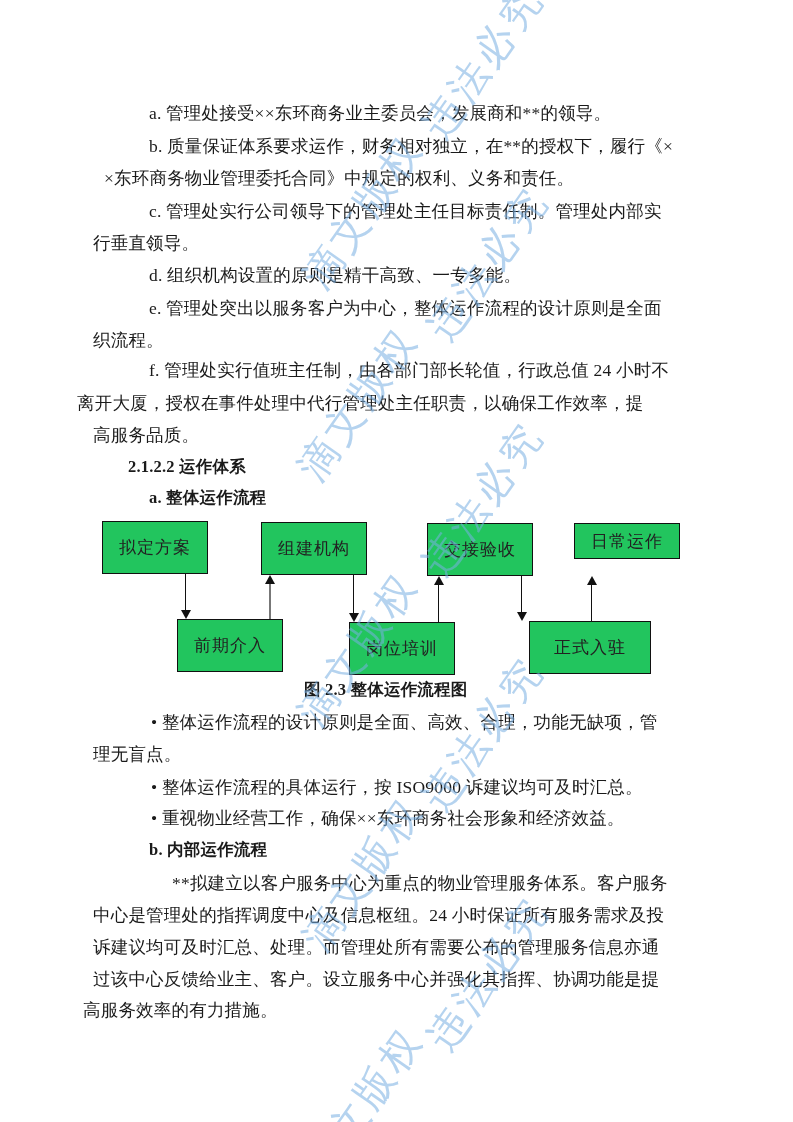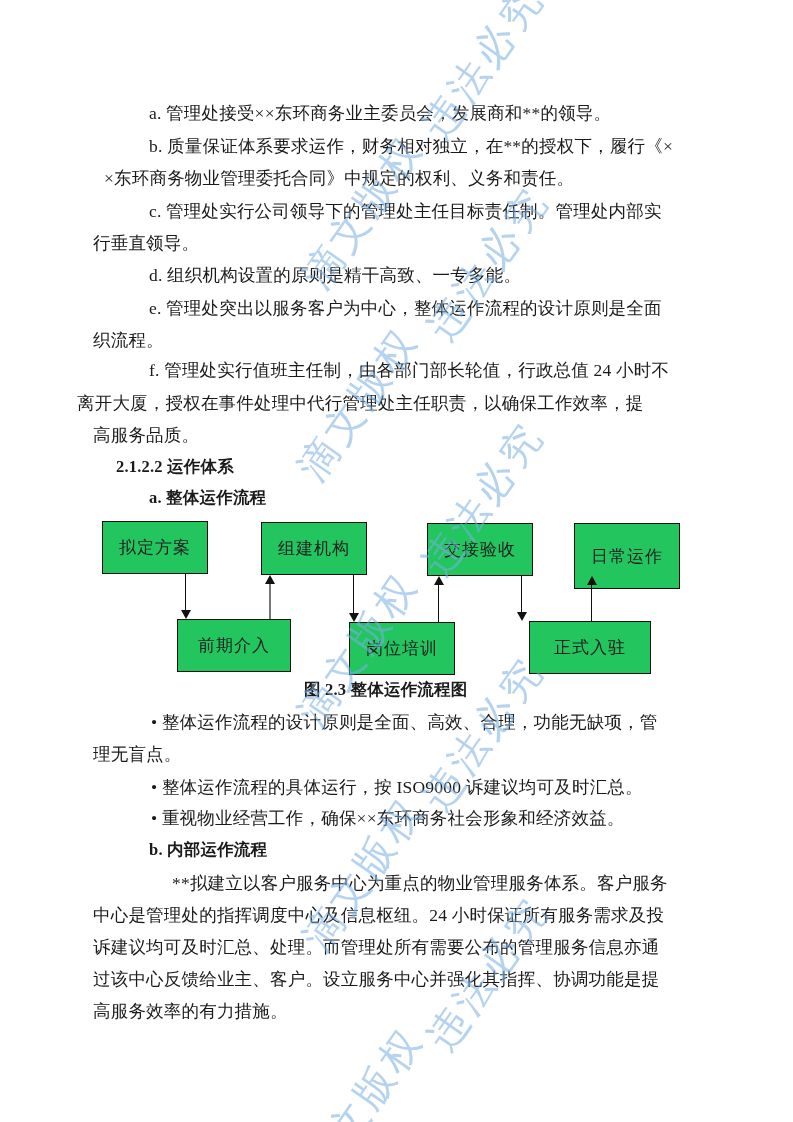--- a/index.html
+++ b/index.html
@@ -24,38 +24,38 @@
 <div class="line" style="left:93px;top:168px;margin-left:11px;">×东环商务物业管理委托合同》中规定的权利、义务和责任。</div>
 <div class="line" style="left:149px;top:201px;">c. 管理处实行公司领导下的管理处主任目标责任制。管理处内部实</div>
 <div class="line" style="left:93px;top:233px;">行垂直领导。</div>
 <div class="line" style="left:149px;top:265px;">d. 组织机构设置的原则是精干高致、一专多能。</div>
 <div class="line" style="left:149px;top:298px;">e. 管理处突出以服务客户为中心，整体运作流程的设计原则是全面</div>
 <div class="line" style="left:93px;top:330px;">织流程。</div>
 <div class="line" style="left:149px;top:360px;">f. 管理处实行值班主任制，由各部门部长轮值，行政总值 24 小时不</div>
 <div class="line" style="left:77px;top:393px;">离开大厦，授权在事件处理中代行管理处主任职责，以确保工作效率，提</div>
 <div class="line" style="left:93px;top:425px;">高服务品质。</div>
 
-<div class="line bold" style="left:116px;top:457px;font-size:16.5px;">2.1.2.2  运作体系</div>
+<div class="line bold" style="left:128px;top:457px;font-size:16.5px;">2.1.2.2  运作体系</div>
 <div class="line bold" style="left:149px;top:488px;font-size:16.5px;">a.  整体运作流程</div>
 
 <div>
   <div class="box" style="left:102px;top:521px;width:106px;height:53px;">
       <span>拟定方案</span>
     </div>
   <div class="box" style="left:261px;top:522px;width:106px;height:53px;">
       <span>组建机构</span>
     </div>
   <div class="box" style="left:427px;top:523px;width:106px;height:53px;">
       <span>交接验收</span>
     </div>
-  <div class="box" style="left:574px;top:523px;width:106px;height:66px;">
+  <div class="box" style="left:574px;top:523px;width:106px;height:36px;">
       <span>日常运作</span>
     </div>
 
-  <div class="box" style="left:177px;top:619px;width:114px;height:53px;">
+  <div class="box" style="left:177px;top:619px;width:106px;height:53px;">
       <span>前期介入</span>
     </div>
   <div class="box" style="left:349px;top:622px;width:106px;height:53px;">
       <span>岗位培训</span>
     </div>
   <div class="box" style="left:517px;top:621px;width:122px;height:53px;margin-left:12px;">
       <span>正式入驻</span>
     </div>
 
   <div class="vline" style="left:185px;top:574px;height:37px;"></div>
@@ -83,21 +83,21 @@
 <div class="line" style="left:93px;top:744px;">理无盲点。</div>
 <div class="line" style="left:151px;top:777px;">• 整体运作流程的具体运行，按 ISO9000 诉建议均可及时汇总。</div>
 <div class="line" style="left:151px;top:808px;">• 重视物业经营工作，确保××东环商务社会形象和经济效益。</div>
 
 <div class="line bold" style="left:149px;top:840px;font-size:16.5px;">b.  内部运作流程</div>
 
 <div class="line" style="left:172px;top:873px;">**拟建立以客户服务中心为重点的物业管理服务体系。客户服务</div>
 <div class="line" style="left:93px;top:905px;">中心是管理处的指挥调度中心及信息枢纽。24 小时保证所有服务需求及投</div>
 <div class="line" style="left:93px;top:937px;">诉建议均可及时汇总、处理。而管理处所有需要公布的管理服务信息亦通</div>
 <div class="line" style="left:93px;top:969px;">过该中心反馈给业主、客户。设立服务中心并强化其指挥、协调功能是提</div>
-<div class="line" style="left:93px;top:1001px;">高服务效率的有力措施。</div>
+<div class="line" style="left:83px;top:1001px;font-family:Liberation Mono, monospace;">高服务效率的有力措施。</div>
 
 <div class="wm" style="left:290px;top:268px;">滴文版权</div>
 <div class="wm" style="left:410px;top:118px;">违法必究</div>
 <div class="wm" style="left:285px;top:460px;">滴文版权</div>
 <div class="wm" style="left:415px;top:320px;">违法必究</div>
 <div class="wm" style="left:285px;top:705px;">滴文版权</div>
 <div class="wm" style="left:410px;top:555px;">违法必究</div>
 <div class="wm" style="left:290px;top:930px;">滴文版权</div>
 <div class="wm" style="left:410px;top:790px;">违法必究</div>
 <div class="wm" style="left:290px;top:1160px;">滴文版权</div>

